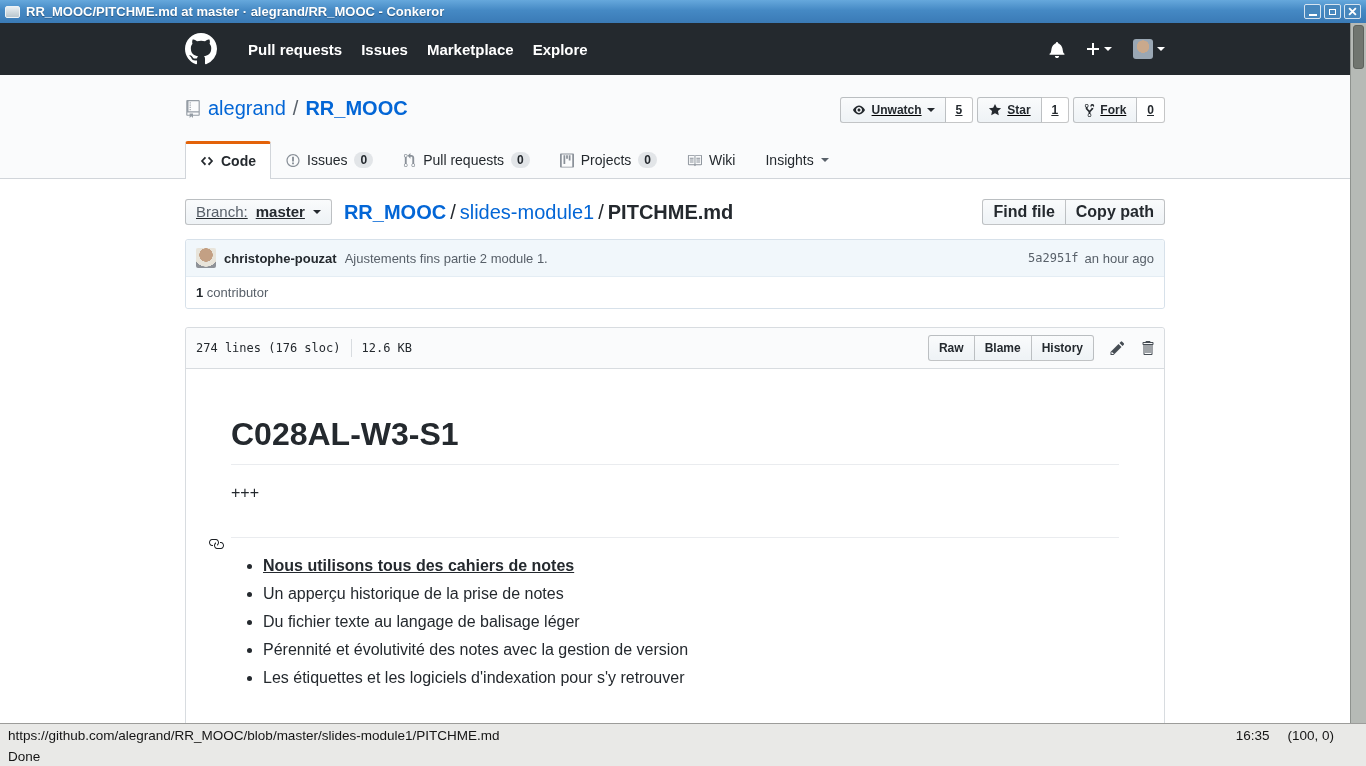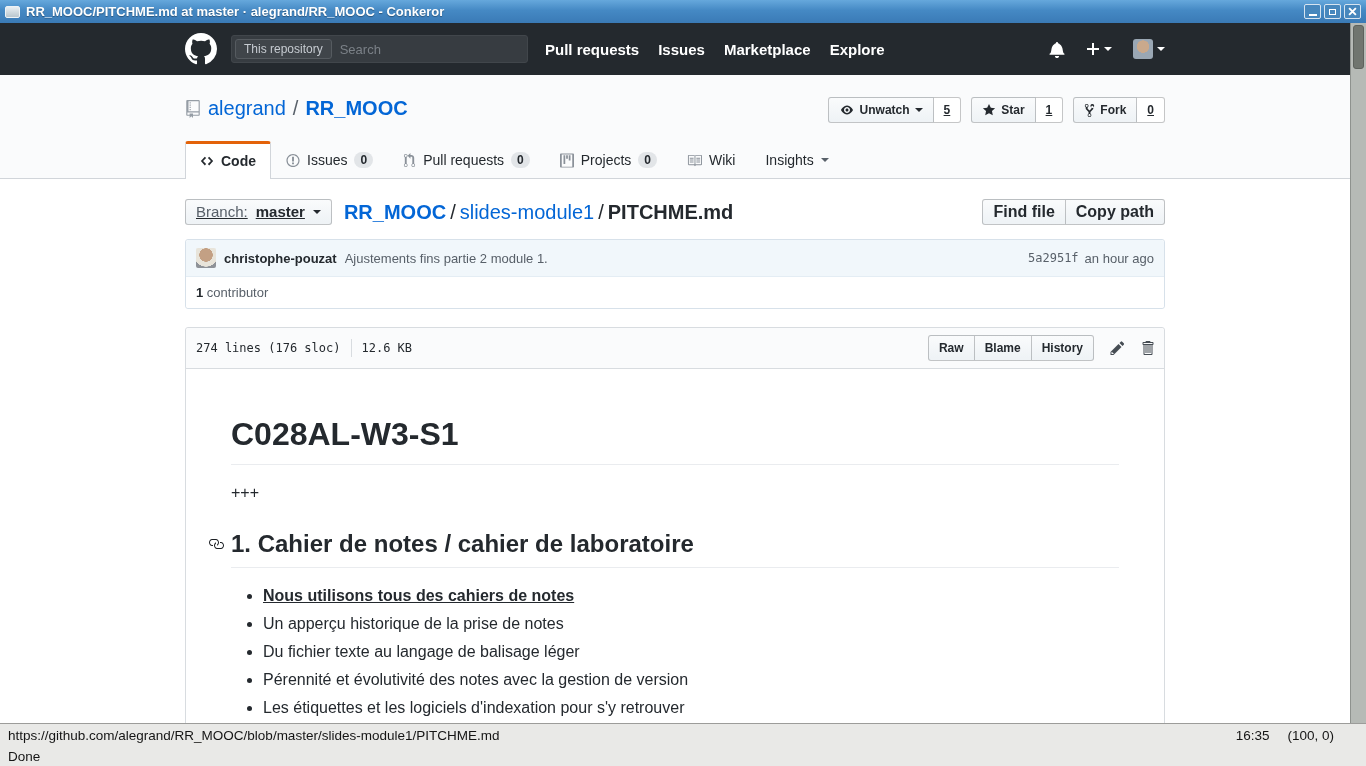--- a/index.html
+++ b/index.html
@@ -44,21 +44,21 @@
   .avatar { width:20px; height:20px; border-radius:3px;
     background:radial-gradient(circle at 50% 38%, #caa98c 0 38%, #9aa7b4 40%); }
 
   
   .pagehead { background:#fafbfc; border-bottom:1px solid #d1d5da; padding-top:22px; }
   .title-row { display:flex; align-items:flex-start; justify-content:space-between; }
   .repo-title { display:flex; align-items:center; gap:7px; font-size:20px; font-weight:normal; color:#586069; }
   .repo-title .repo-icon { color:#959da5; display:flex; }
   .repo-title a { color:#0366d6; text-decoration:none; }
   .repo-title .name { font-weight:bold; }
-  .pagehead-actions { display:flex; list-style:none; gap:10px; }
+  .pagehead-actions { display:flex; list-style:none; gap:4px;text-decoration:underline; }
   .action-group { display:flex; }
   .btn { display:inline-flex; align-items:center; gap:5px; padding:3px 10px; font-size:12px;
     font-weight:bold; line-height:18px; color:#24292e; cursor:pointer; white-space:nowrap;
     background:linear-gradient(-180deg,#fafbfc,#eff3f6 90%);
     border:1px solid rgba(27,31,35,.25); border-radius:3px; }
   .btn .octicon { color:#24292e; display:flex; }
   .action-group .btn { border-radius:3px 0 0 3px; }
   .social-count { padding:3px 10px; font-size:12px; font-weight:bold; line-height:18px; color:#24292e;
     background:#fff; border:1px solid rgba(27,31,35,.25); border-left:0; border-radius:0 3px 3px 0; }
 
@@ -168,24 +168,20 @@
 <div class="viewport">
 <div class="page">
 
   <div class="gh-header">
     <div class="container gh-header-inner">
       <span class="octocat octicon">
         <svg width="32" height="32" viewBox="0 0 16 16" fill="currentColor">
               <path d="M8 0C3.58 0 0 3.58 0 8c0 3.54 2.29 6.53 5.47 7.59.4.07.55-.17.55-.38 0-.19-.01-.82-.01-1.49-2.01.37-2.53-.49-2.69-.94-.09-.23-.48-.94-.82-1.13-.28-.15-.68-.52-.01-.53.63-.01 1.08.58 1.23.82.72 1.21 1.87.87 2.33.66.07-.52.28-.87.51-1.07-1.78-.2-3.64-.89-3.64-3.95 0-.87.31-1.59.82-2.15-.08-.2-.36-1.02.08-2.12 0 0 .67-.21 2.2.82.64-.18 1.32-.27 2-.27.68 0 1.36.09 2 .27 1.53-1.04 2.2-.82 2.2-.82.44 1.1.16 1.92.08 2.12.51.56.82 1.27.82 2.15 0 3.07-1.87 3.75-3.65 3.95.29.25.54.73.54 1.48 0 1.07-.01 1.93-.01 2.2 0 .21.15.46.55.38A8.012 8.012 0 0 0 16 8c0-4.42-3.58-8-8-8z"></path>
             </svg>
       </span>
-      <div class="search-box">
-        <span class="search-scope">This repository</span>
-        <input class="search-input" type="text" placeholder="Search" style="">
-      </div>
       <nav class="gh-nav">
         <a href="#">Pull requests</a>
         <a href="#">Issues</a>
         <a href="#">Marketplace</a>
         <a href="#">Explore</a>
       </nav>
       <div class="gh-right">
         <span class="octicon">
           <svg width="16" height="17" viewBox="0 0 14 16" fill="currentColor">
                 <path d="M14 12v1H0v-1l.73-.58c.77-.77.81-2.55 1.19-4.42C2.69 3.23 6 2 6 2c0-.55.45-1 1-1s1 .45 1 1c0 0 3.39 1.23 4.16 5 .38 1.88.42 3.66 1.19 4.42l.66.58H14zm-7 4c1.11 0 2-.89 2-2H5c0 1.11.89 2 2 2z"></path>
@@ -372,21 +368,20 @@
 
       <div class="markdown-body">
         <h1>C028AL-W3-S1</h1>
         <p>+++</p>
         <h2>
           <span class="anchor-link">
             <svg width="16" height="16" viewBox="0 0 16 16" fill="currentColor">
                   <path d="M4 9h1v1H4c-1.5 0-3-1.69-3-3.5S2.55 3 4 3h4c1.45 0 3 1.69 3 3.5 0 1.41-.91 2.72-2 3.25V8.59c.58-.45 1-1.27 1-2.09C10 5.22 8.98 4 8 4H4c-.98 0-2 1.22-2 2.5S3 9 4 9zm9-3h-1v1h1c1 0 2 1.22 2 2.5S13.98 12 13 12H9c-.98 0-2-1.22-2-2.5 0-.83.42-1.64 1-2.09V6.25c-1.09.53-2 1.84-2 3.25C6 11.31 7.55 13 9 13h4c1.45 0 3-1.69 3-3.5S14.5 6 13 6z"></path>
                 </svg>
           </span>
-          <span>1. Cahier de notes / cahier de laboratoire</span>
         </h2>
         <ul>
           <li class="bold">Nous utilisons tous des cahiers de notes</li>
           <li>Un apperçu historique de la prise de notes</li>
           <li>Du fichier texte au langage de balisage léger</li>
           <li>Pérennité et évolutivité des notes avec la gestion de version</li>
           <li>Les étiquettes et les logiciels d'indexation pour s'y retrouver</li>
         </ul>
       </div>
     </div>

